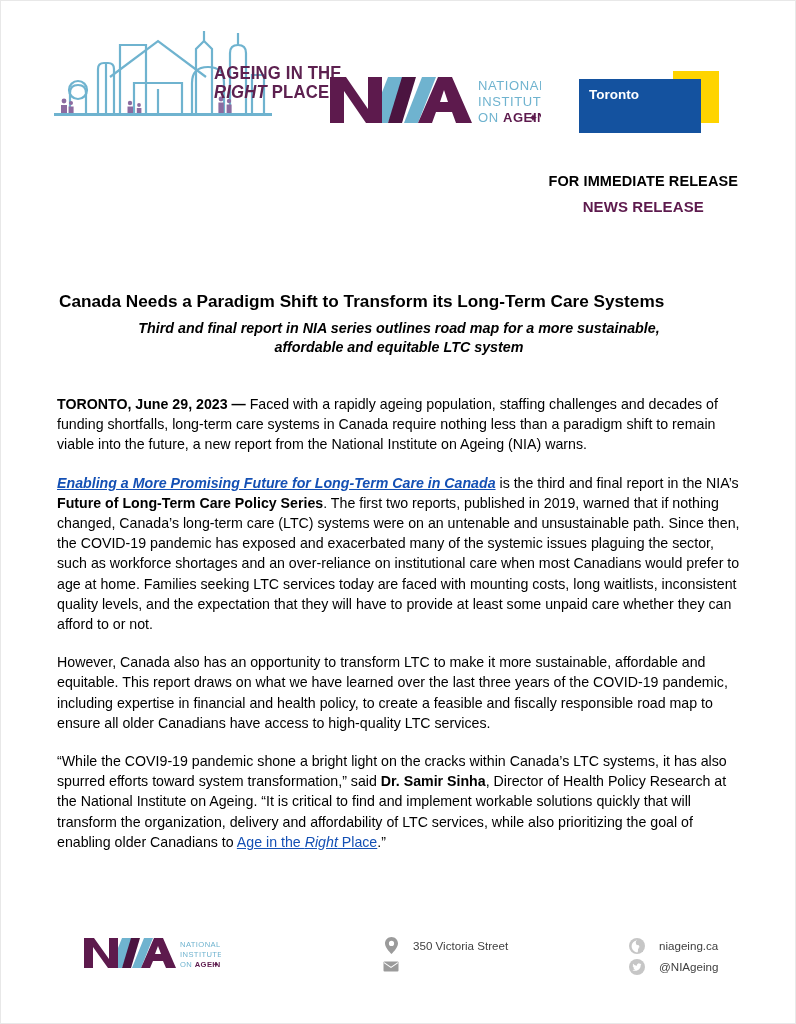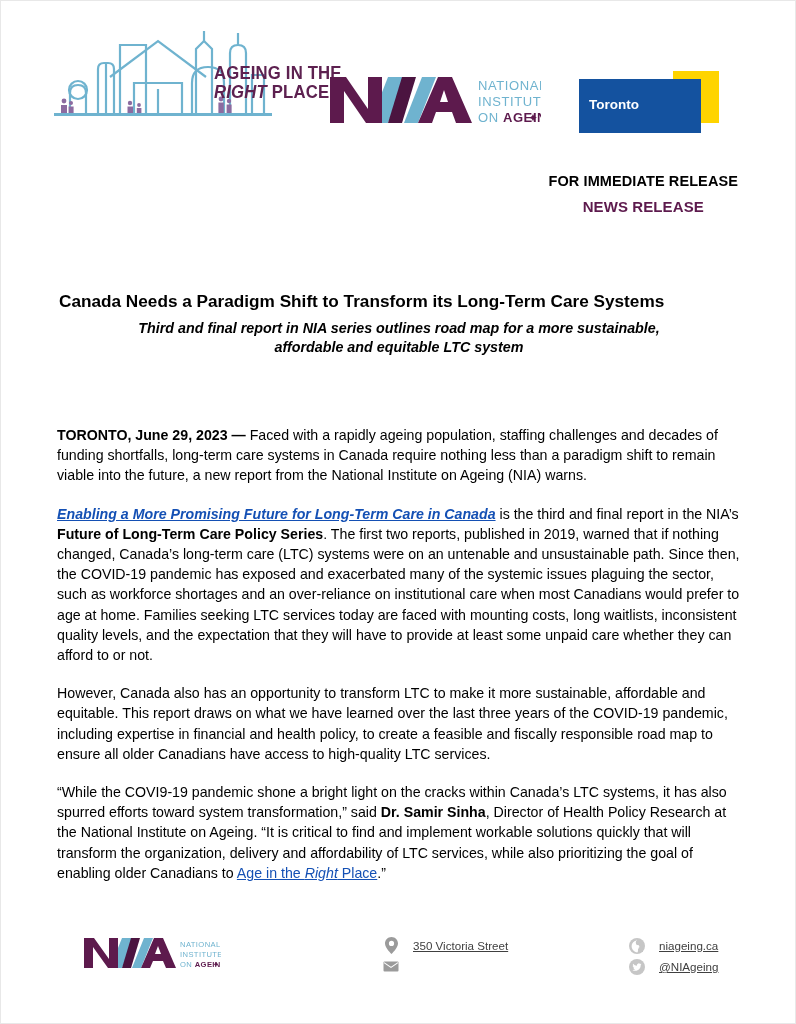--- a/index.html
+++ b/index.html
@@ -96,21 +96,21 @@
   }
   .tmu-blue span {
     display: block;
     color: #ffffff;
     font-weight: bold;
     font-size: 13.5px;
     line-height: 16px;
     margin-left: 10px;
     margin-top: 28px;
   }
-  .tmu-blue span:first-child { margin-top: 18px; }
+  .tmu-blue span:first-child { margin-top: 8px; }
 
   
   .release-head {
     position: absolute;
     right: 57px;
     top: 172px;
     text-align: center;
   }
   .immediate {
     font-size: 14.5px;
@@ -152,21 +152,20 @@
 
   
   .body-copy {
     position: absolute;
     left: 56px;
     top: 393px;
     width: 684px;
     font-size: 14.2px;
     line-height: 20.2px;
     color: #000;
-    margin-top: 31px;
   }
   .body-copy p { margin: 0 0 18px 0; }
   .body-copy b, .body-copy strong { font-weight: bold; }
   a.doc-link {
     color: #1450b4;
     text-decoration: underline;
   }
   a.report-link {
     color: #1450b4;
     text-decoration: underline;
@@ -211,21 +210,21 @@
   .f-ico {
     width: 20px;
     height: 20px;
     margin-right: 12px;
     flex: 0 0 20px;
     display: flex;
     align-items: center;
     justify-content: center;
   }
   .f-ico svg { display: block; }
-  .f-txt { white-space: nowrap; text-decoration: underline; }
+  .f-txt { white-space: nowrap; }
 </style>
 </head>
 <body>
 
 <div class="page">
 
   <div class="logo-bar">
 
     <div class="airp-logo">
       <svg width="265" height="100" viewBox="0 0 265 100">

